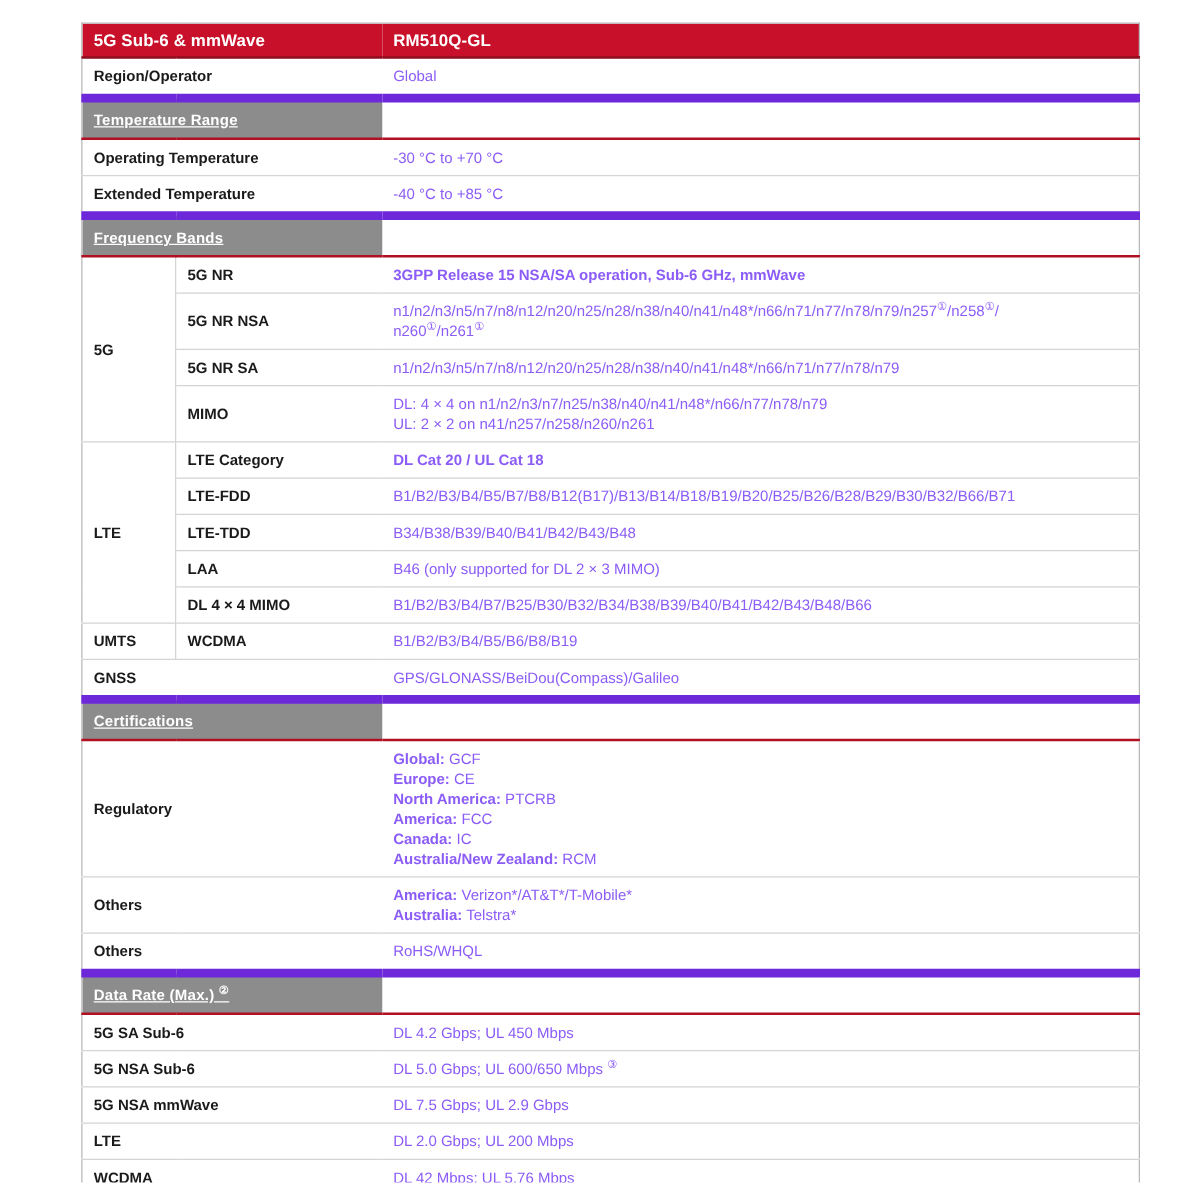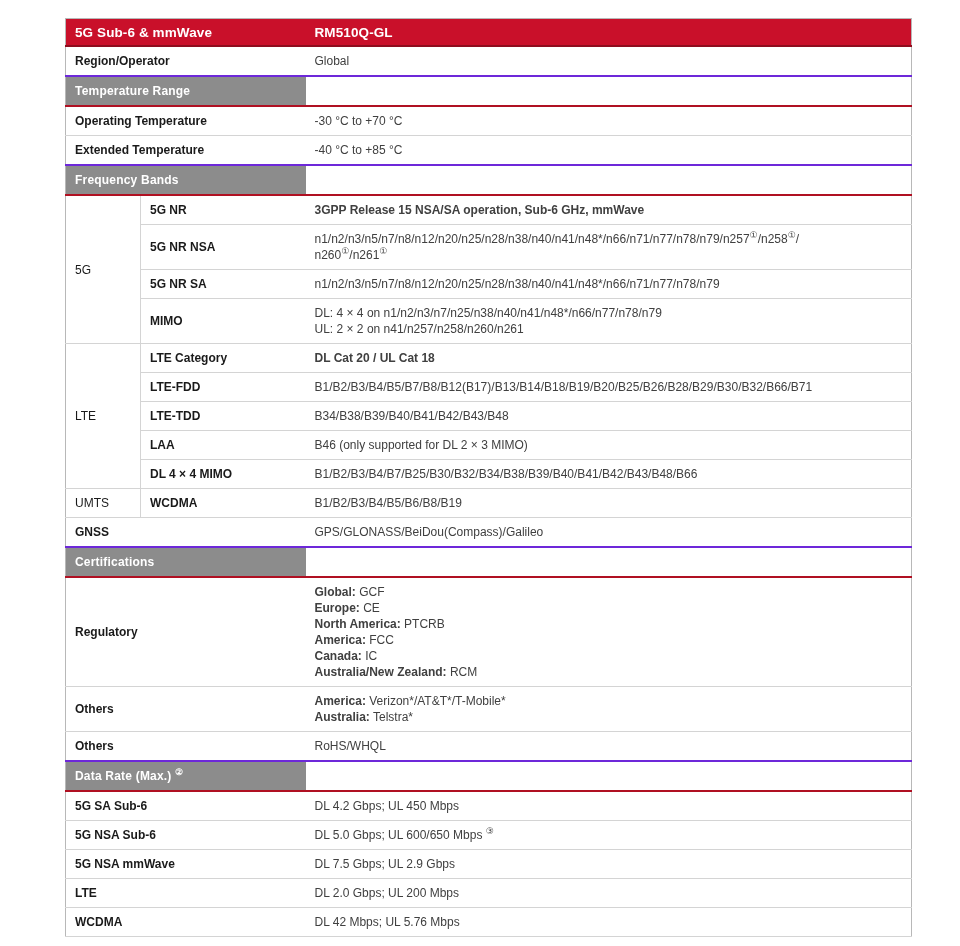--- a/index.html
+++ b/index.html
@@ -42,35 +42,36 @@
   td {
     font-size: 12px;
     vertical-align: middle;
     line-height: 16px;
   }
   .spec-row td {
     border-bottom: 1px solid #d4d4d4;
     padding: 6px 9px;
   }
   .group-cell {
-    font-weight: normal;
+    font-weight: bold;
     border-right: 1px solid #d4d4d4;
   }
   .label-cell {
     font-weight: bold;
   }
   .value-cell {
     overflow-wrap: anywhere;
-    color: #404040;
+    color: #8b5cf6;
   }
   .value-line .b { font-weight: bold; margin-top: 32px; }
 
   .section-row td {
     border-bottom: 2px solid var(--section-rule-red, #b01022);
-    border-top: 2px solid #6d28d9;
+    border-top: 7px solid #6d28d9;
+    text-decoration: underline;
   }
   .section-cell {
     background: var(--section-gray, #8c8c8c);
     color: #ffffff;
     font-weight: bold;
     padding: 6px 9px;
     letter-spacing: 0.2px;
   }
   .section-cell sup, .value-cell sup {
     font-size: 9px;

